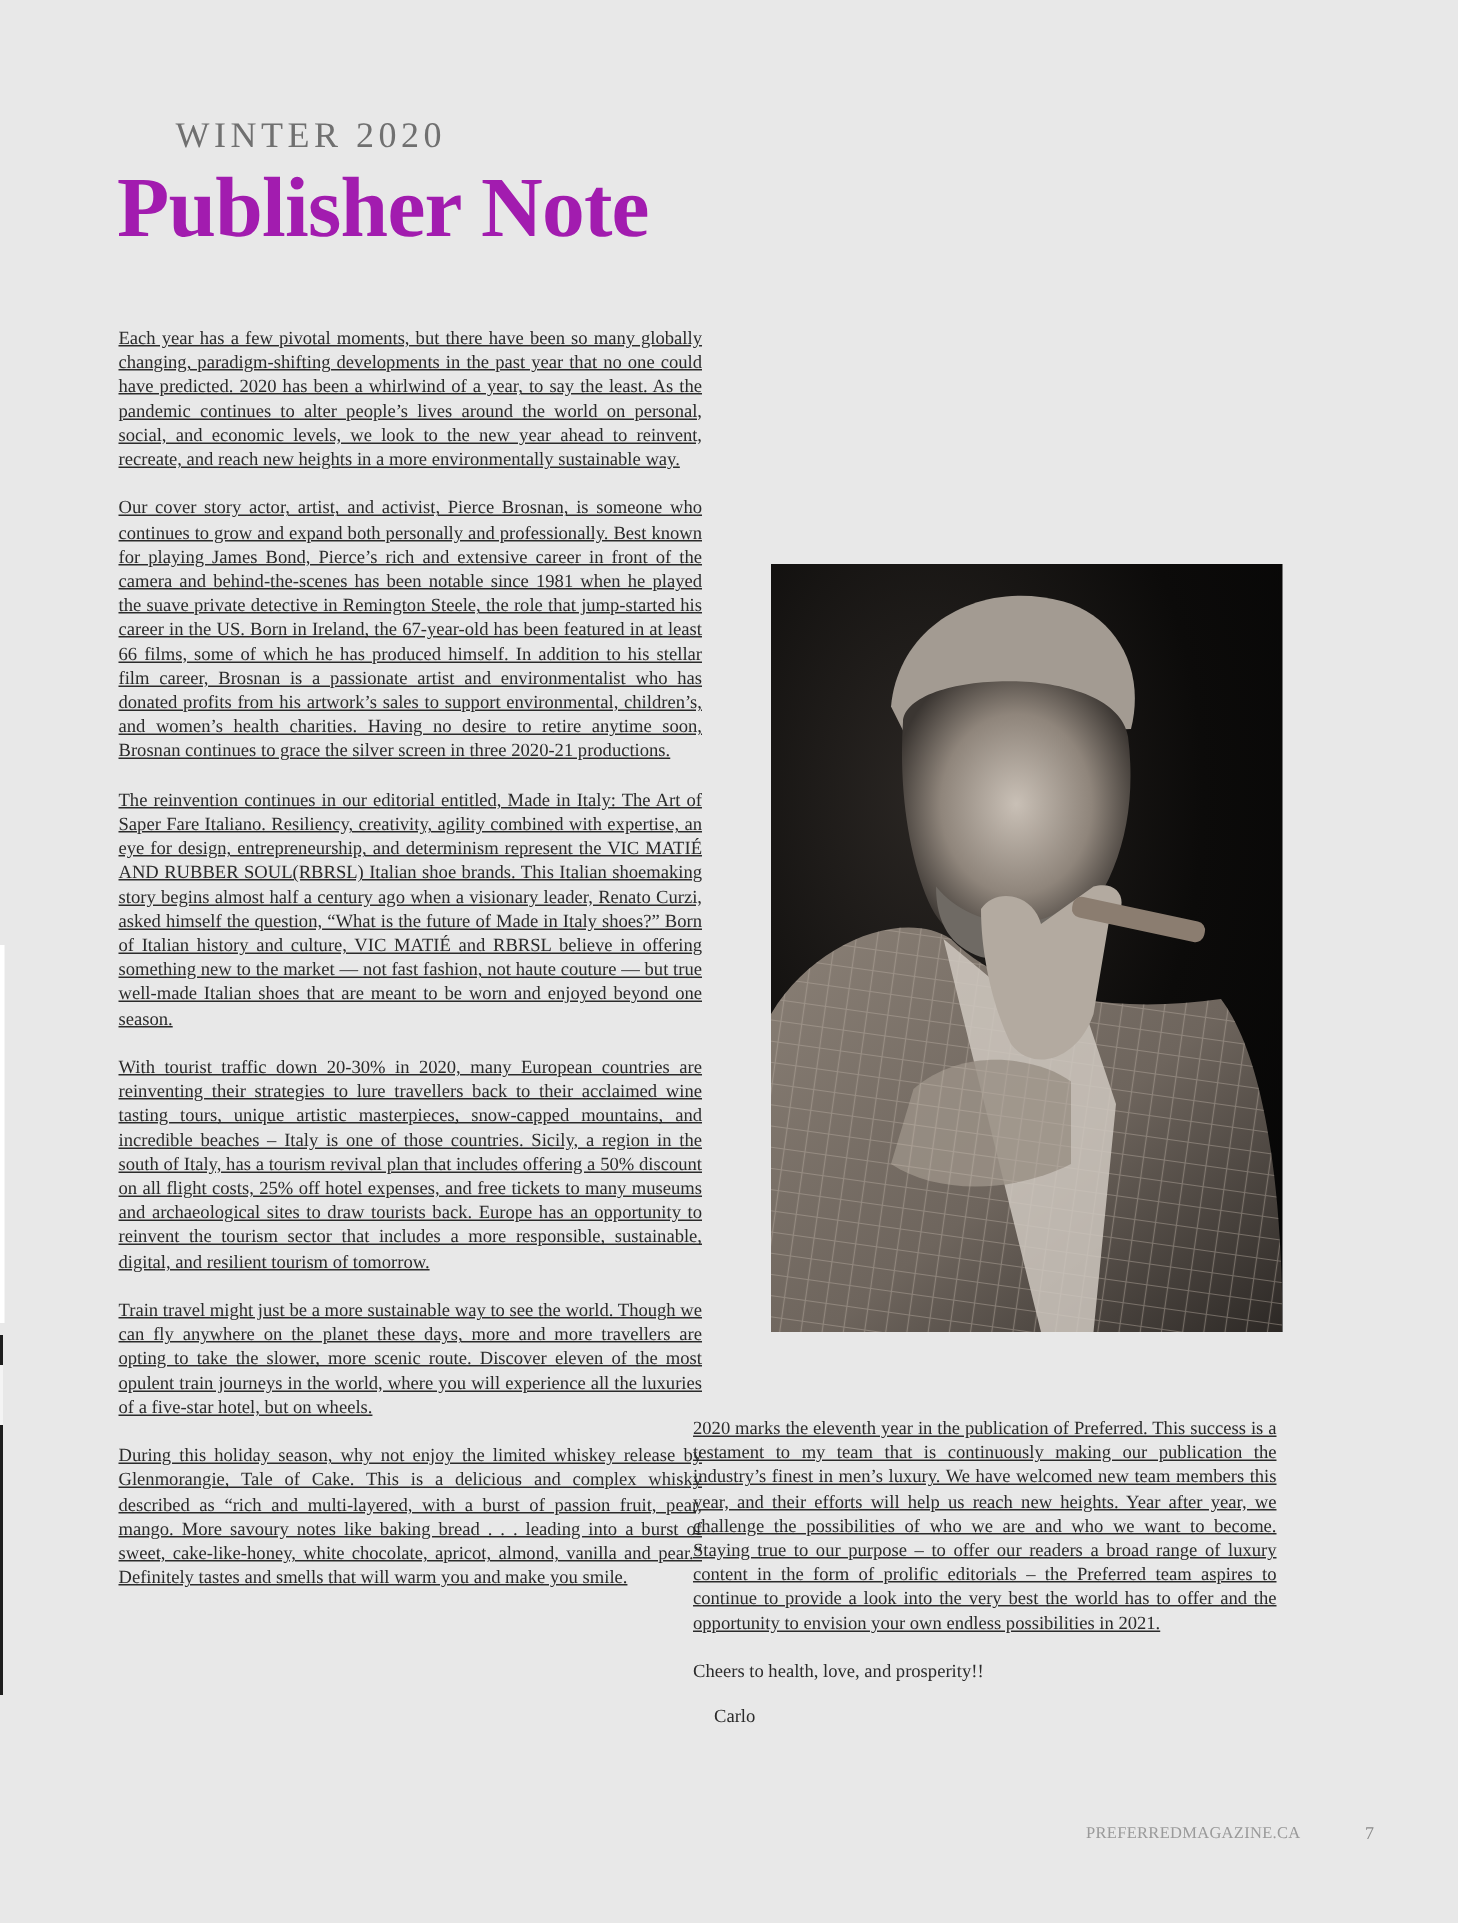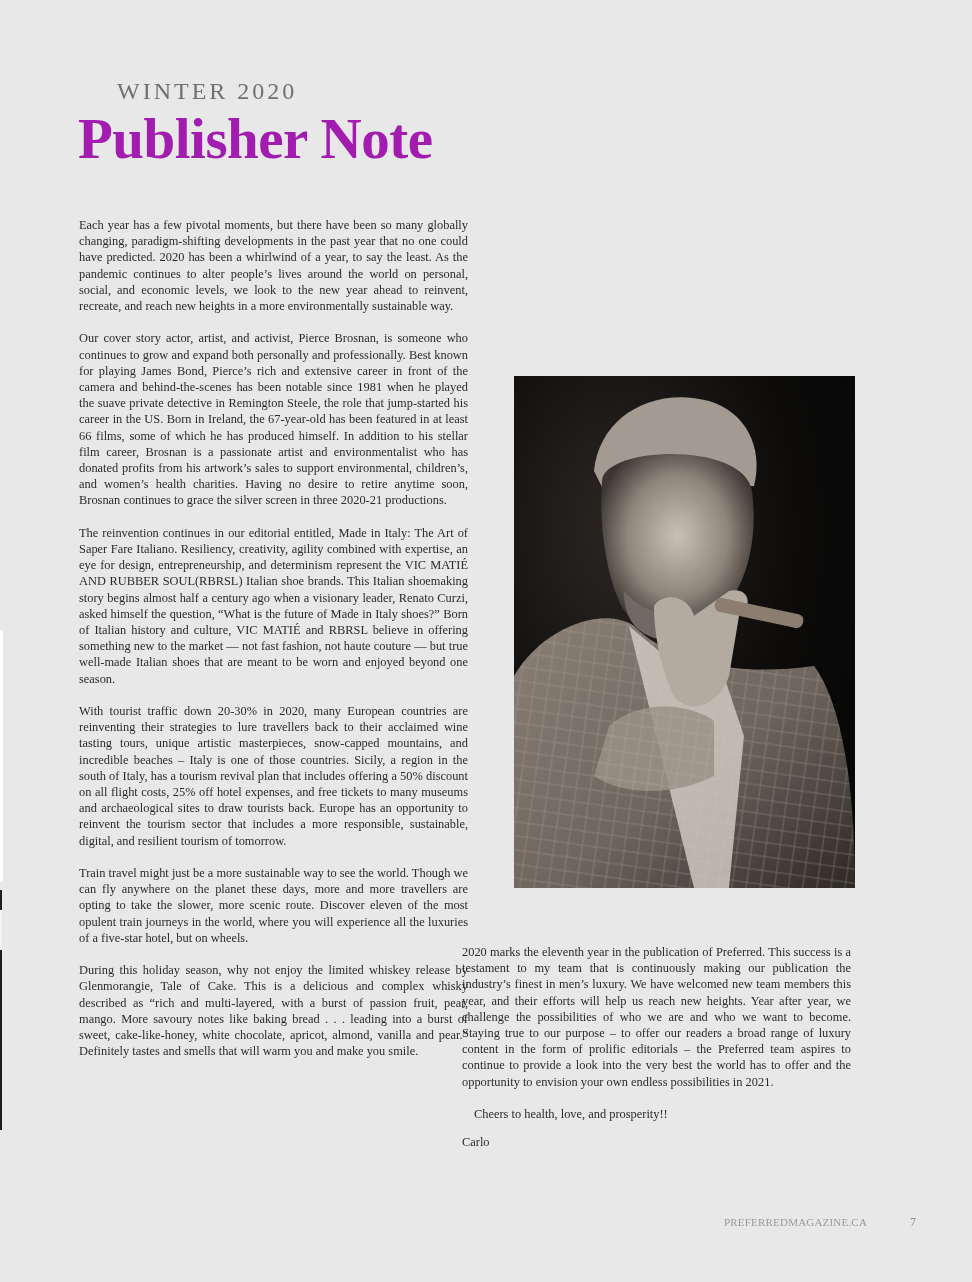--- a/index.html
+++ b/index.html
@@ -23,21 +23,21 @@
     font-size: 57px; font-weight: bold; color: #a21caf; line-height: 66px;
     letter-spacing: -0.5px;
   }
   .col {
     position: absolute; font-size: 12.4px; line-height: 16.2px; color: #2b2b2b;
     text-align: justify;
   }
   .col p { margin: 0 0 16.2px 0; }
   .col-left { left: 79px; top: 217px; width: 389px; }
   .col-right { left: 462px; top: 944px; width: 389px; }
-  .last-line { text-align-last: left; }
+  .last-line { text-align-last: left; text-decoration: underline; }
 
   .photo {
     position: absolute; left: 514px; top: 376px; width: 341px; height: 512px;
     background: radial-gradient(ellipse at 30% 30%, #2a2623 0%, #0c0b0a 55%, #050505 100%);
     overflow: hidden;
   }
   .photo svg { width: 100%; height: 100%; display: block; }
 
   .footer-site {
     position: absolute; left: 724px; top: 1216px; font-size: 11px; color: #9a9a9a;
@@ -92,18 +92,18 @@
     <path d="M115 250 L175 300 L210 300 L230 360 L215 512 L180 512 Z" fill="#cfc8c0" opacity="0.85"></path>
     <path d="M140 230 C150 215 175 220 180 240 L215 215 C235 210 240 230 225 240 L215 300 C205 330 175 340 160 320 C150 300 140 265 140 230 Z" fill="#b3aaa0"></path>
     <rect x="200" y="230" width="90" height="14" rx="6" transform="rotate(12 245 237)" fill="#8b7d70"></rect>
     <path d="M95 350 C130 320 180 330 200 345 L200 400 C160 420 110 420 80 400 Z" fill="#9a9086" opacity="0.85"></path>
     <path d="M95 350 C130 320 180 330 200 345 L200 400 C160 420 110 420 80 400 Z" fill="url(#plaid)"></path>
   </svg>
 </div>
 
 <div class="col col-right">
   <p class="last-line">2020 marks the eleventh year in the publication of Preferred. This success is a testament to my team that is continuously making our publication the industry’s finest in men’s luxury. We have welcomed new team members this year, and their efforts will help us reach new heights. Year after year, we challenge the possibilities of who we are and who we want to become. Staying true to our purpose – to offer our readers a broad range of luxury content in the form of prolific editorials – the Preferred team aspires to continue to provide a look into the very best the world has to offer and the opportunity to envision your own endless possibilities in 2021.</p>
-  <p style="margin:12px">Cheers to health, love, and prosperity!!</p>
-  <p style="margin:0">Carlo</p>
+  <p style="margin:0">Cheers to health, love, and prosperity!!</p>
+  <p style="margin:14px">Carlo</p>
 </div>
 
 <div class="footer-site">PREFERREDMAGAZINE.CA</div>
 <div class="footer-page">7</div>
 
 </body></html>

